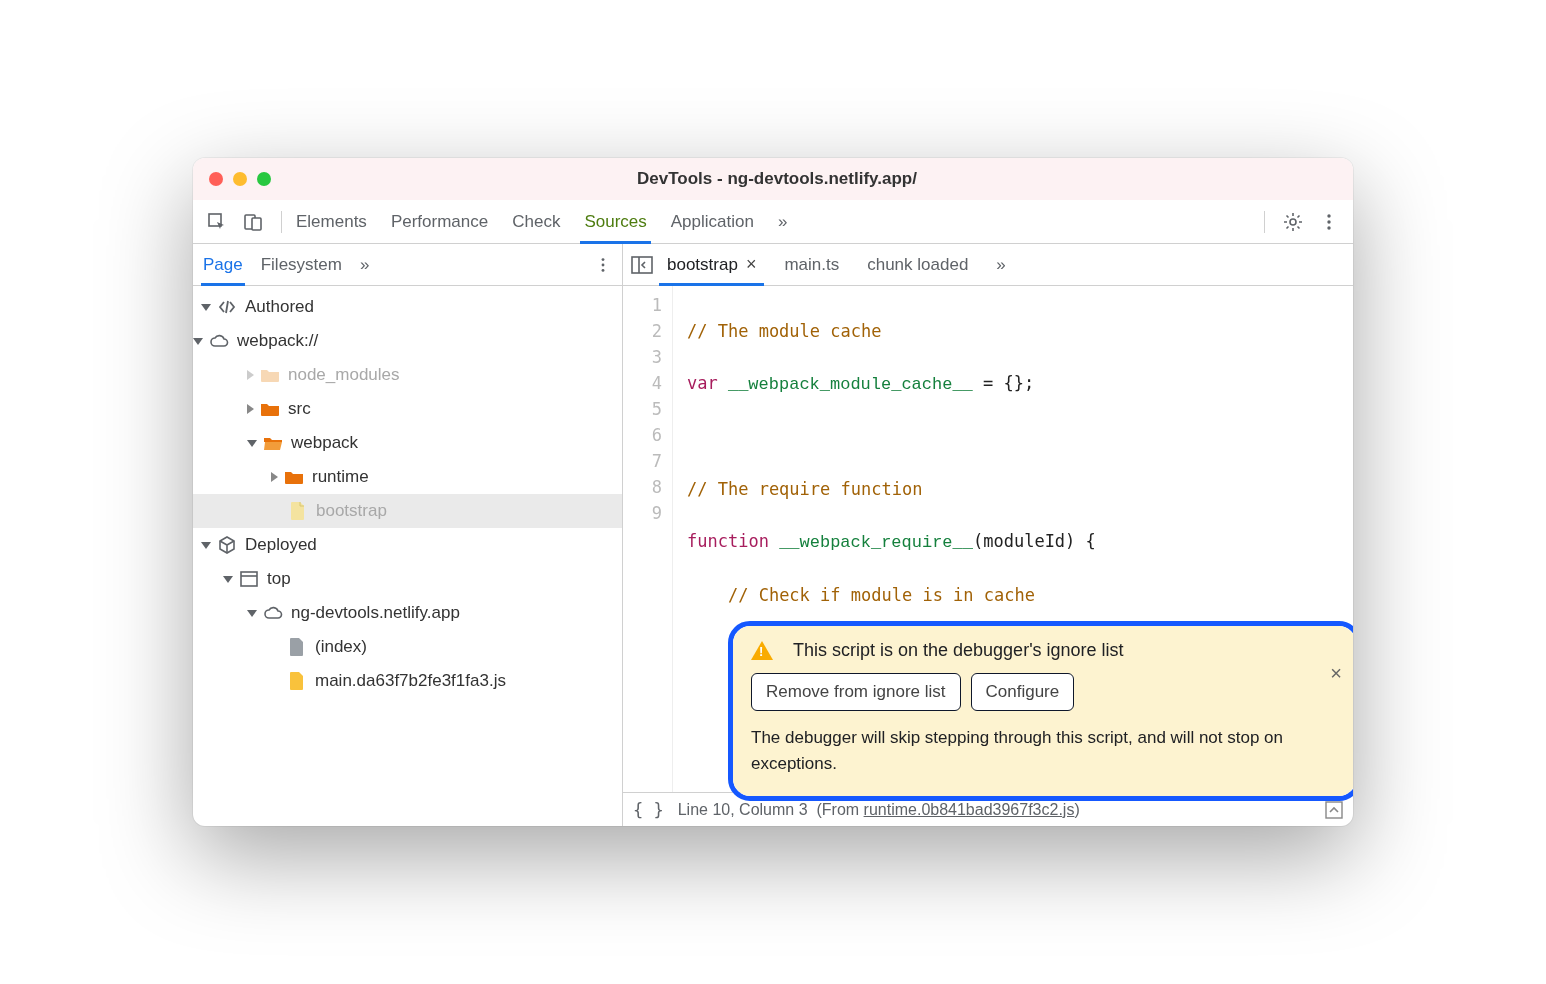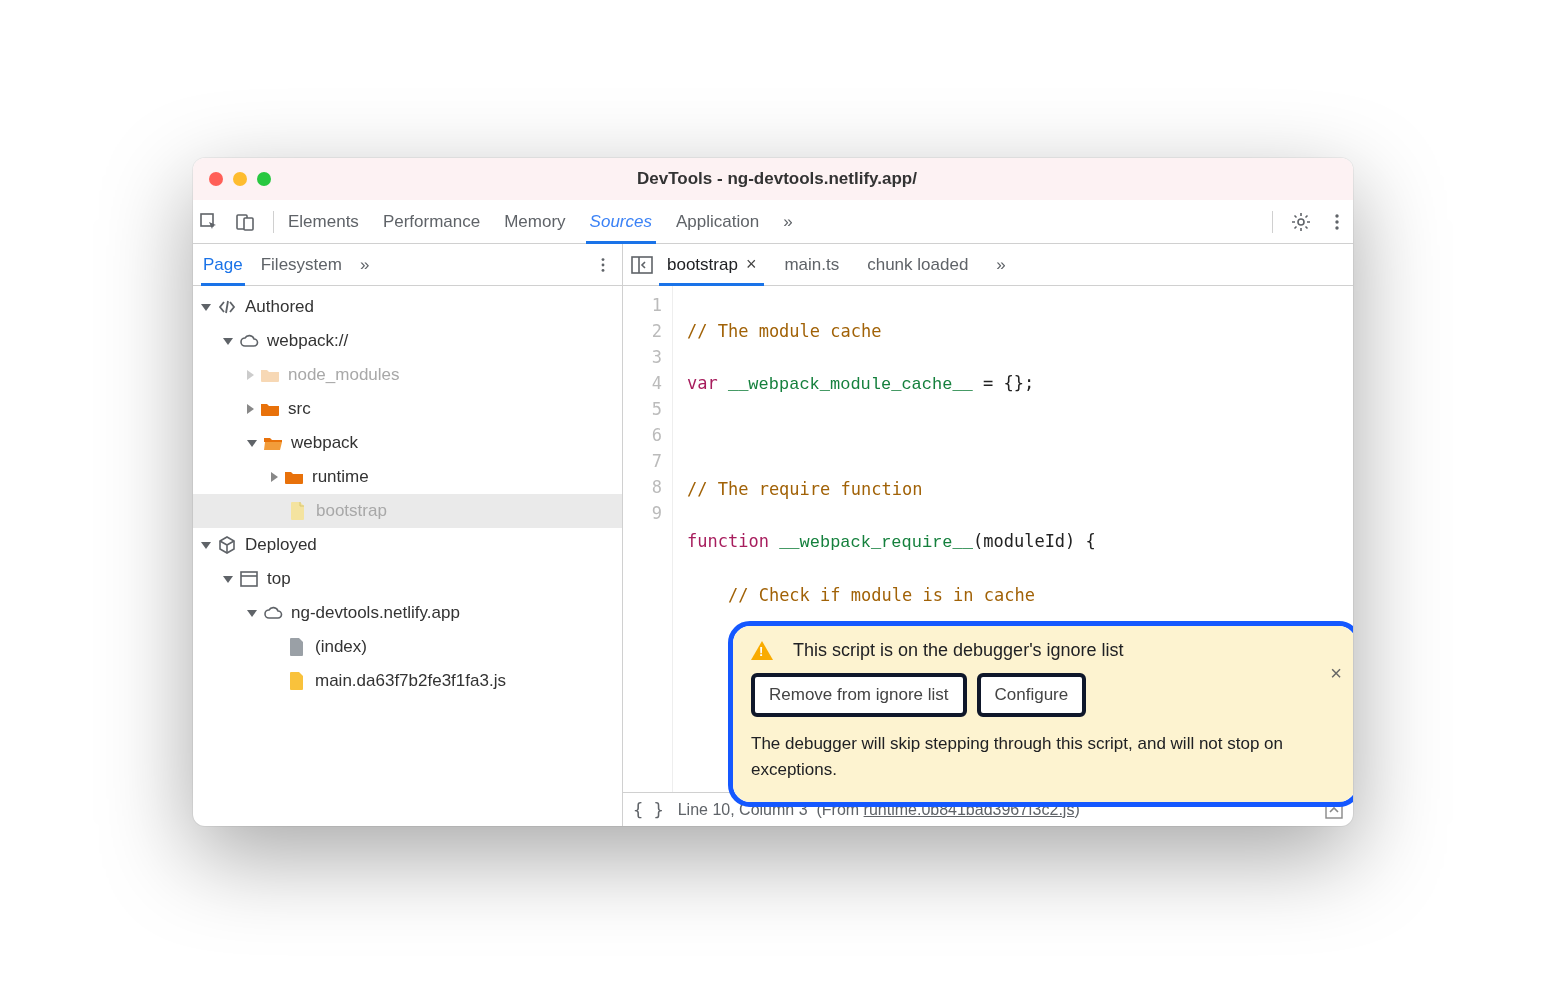--- a/index.html
+++ b/index.html
@@ -43,30 +43,30 @@
   font-weight: 600;
   font-size: 17px;
   color: #333;
   pointer-events: none;
 }
 .toolbar {
   height: 44px;
   border-bottom: 1px solid #d0d0d0;
   display: flex;
   align-items: center;
-  padding: 0 2px;
+  padding: 0 10px;
   gap: 8px;
   font-size: 17px;
   color: #5f6368;
 }
 .toolbar .icon-btn { width: 28px; height: 28px; display:flex;align-items:center;justify-content:center; color:#5f6368; cursor:pointer; }
 .toolbar .divider { width:1px; height:22px; background:#d0d0d0; margin:0 6px; }
 .tabs { display:flex; gap: 24px; align-items:center; height:100%; }
 .tab { cursor:pointer; height:100%; display:flex; align-items:center; position:relative; }
-.tab.sources { color:#3b82f6; font-weight:500;font-style:italic; }
+.tab.sources { color:#4d7c0f; font-weight:500; }
 .tab.sources::after { content:""; position:absolute; bottom:-1px; left:-4px; right:-4px; height:3px; background:#1a73e8; }
 .spacer { flex:1; }
 .body { flex:1; display:flex; overflow:hidden; }
 .sidebar { width: 430px; border-right:1px solid #d0d0d0; display:flex; flex-direction:column; overflow:hidden; }
 .sidebar-tabs { height:42px; border-bottom:1px solid #d0d0d0; display:flex; align-items:center; padding:0 10px; gap:18px; font-size:17px; color:#5f6368; }
 .sidebar-tabs .stab { cursor:pointer; height:100%; display:flex; align-items:center; position:relative; }
 .sidebar-tabs .stab.active { color:#1a73e8; }
 .sidebar-tabs .stab.active::after { content:""; position:absolute; bottom:-1px; left:-2px; right:-2px; height:3px; background:#1a73e8; }
 .tree { flex:1; overflow:auto; font-size:17px; color:#333; padding-top:4px; }
 .tree-row { display:flex; align-items:center; height:34px; padding-right:8px; cursor:pointer; white-space:nowrap; }
@@ -97,21 +97,21 @@
   left:535px; right:-8px; top:463px;
   border:5px solid #1558ff;
   border-radius:22px;
   padding:0;
 }
 .banner { background:#fdf3d0; padding:14px 18px 18px 18px; border-radius:18px; position:relative; font-size:17px; color:#202124; }
 .banner-title { display:flex; align-items:center; gap:20px; margin-bottom:12px; font-size:18px; }
 .warn-tri { width:0;height:0; border-left:11px solid transparent; border-right:11px solid transparent; border-bottom:19px solid #f9ab00; position:relative; }
 .warn-tri::after { content:"!"; position:absolute; left:-3px; top:3px; color:#fff; font-weight:700; font-size:13px; }
 .banner-btns { display:flex; gap:10px; margin-bottom:14px; }
-.banner-btn { background:#fff; border:4px solid #0f172a; border-radius:6px; padding:8px 14px; font-size:17px; color:#444; cursor:pointer; }
+.banner-btn { background:#fff; border:1px solid #0f172a; border-radius:6px; padding:8px 14px; font-size:17px; color:#444; cursor:pointer; }
 .banner-close { position:absolute; top:36px; right:14px; font-size:20px; color:#666; cursor:pointer; }
 .banner-desc { line-height:1.55; }
 svg { display:block; }
 </style>
 </head>
 <body>
 
 <div class="window">
 
   <div class="titlebar">
@@ -133,21 +133,21 @@
     <div class="icon-btn">
       <svg width="20" height="20" viewBox="0 0 20 20">
           <rect x="2" y="3" width="10" height="14" rx="1" fill="none" stroke="#5f6368" stroke-width="1.6"></rect>
           <rect x="9" y="6" width="9" height="12" rx="1" fill="#fff" stroke="#5f6368" stroke-width="1.6"></rect>
         </svg>
     </div>
     <div class="divider"></div>
     <div class="tabs">
       <div class="tab">Elements</div>
       <div class="tab">Performance</div>
-      <div class="tab">Memory</div>
+      <div class="tab">Check</div>
       <div class="tab sources">Sources</div>
       <div class="tab">Application</div>
       <div class="tab">»</div>
     </div>
     <div class="spacer"></div>
     <div class="divider"></div>
     <div class="icon-btn">
       <svg width="20" height="20" viewBox="0 0 20 20">
           <circle cx="10" cy="10" r="3" fill="none" stroke="#5f6368" stroke-width="1.6"></circle>
           <path d="M10 1v3M10 16v3M1 10h3M16 10h3M3.5 3.5l2 2M14.5 14.5l2 2M16.5 3.5l-2 2M5.5 14.5l-2 2" stroke="#5f6368" stroke-width="1.6"></path>
@@ -183,21 +183,21 @@
         <div class="tree-row" style="padding-left:8px">
           <div class="tri down"></div>
           <div class="ic">
               <svg width="20" height="20" viewBox="0 0 20 20">
                 <path d="M7 5 L3 10 L7 15 M13 5 L17 10 L13 15" fill="none" stroke="#5f6368" stroke-width="1.8"></path>
                 <path d="M11 4 L9 16" stroke="#5f6368" stroke-width="1.8"></path>
               </svg>
             </div>
           <span class="lbl">Authored</span>
         </div>
-        <div class="tree-row" style="padding-left:30px">
+        <div class="tree-row" style="">
           <div class="tri down"></div>
           <div class="ic">
               <svg width="20" height="14" viewBox="0 0 20 14">
                 <path d="M6 12a4 4 0 010-8 5 5 0 019 1 3.5 3.5 0 010 7H6z" fill="none" stroke="#5f6368" stroke-width="1.6"></path>
               </svg>
             </div>
           <span class="lbl">webpack://</span>
         </div>
         <div class="tree-row" style="padding-left:54px">
           <div class="tri right" style="border-left-color:#ccc"></div>

